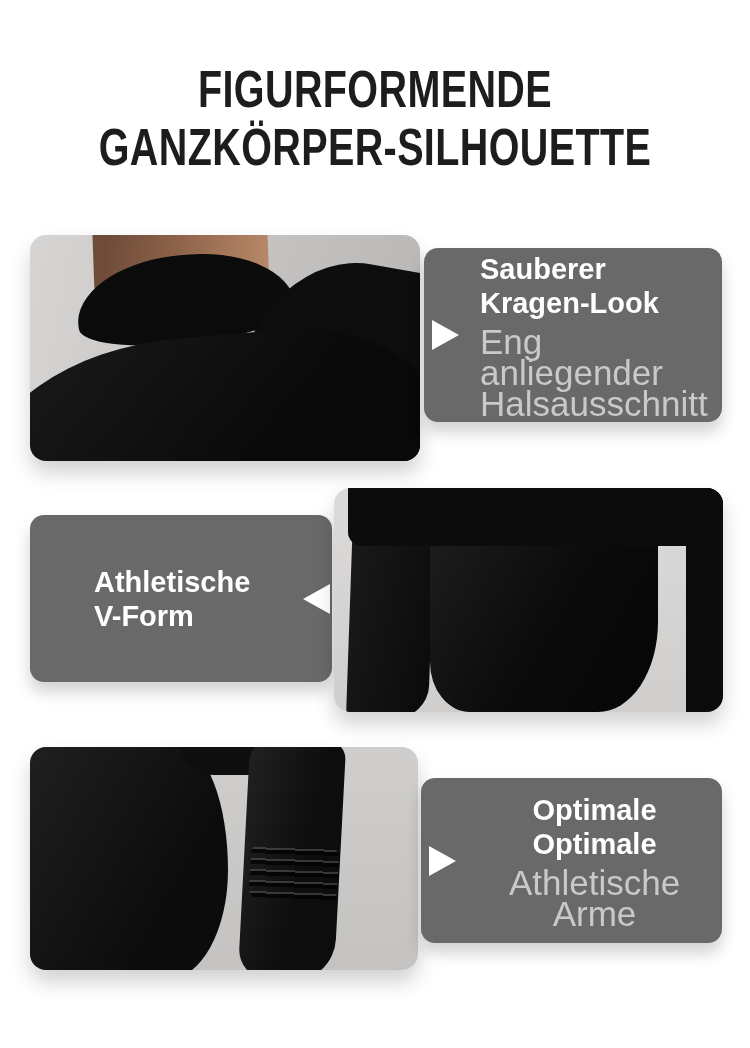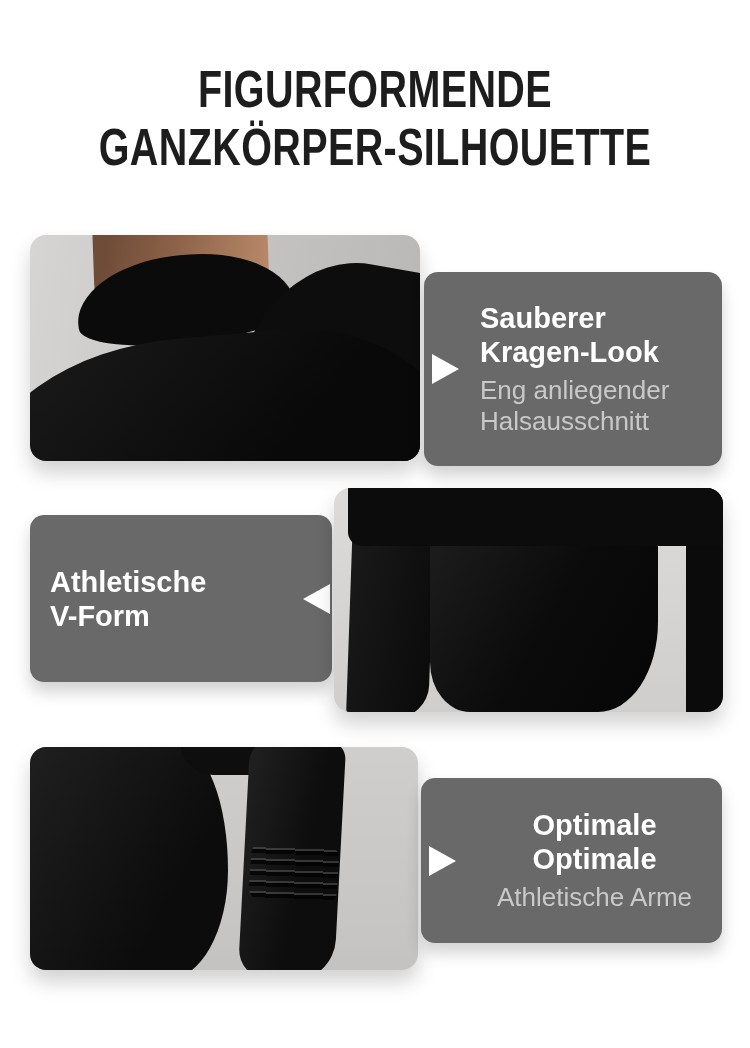--- a/index.html
+++ b/index.html
@@ -85,29 +85,29 @@
   
   .card {
     position: absolute;
     background: #696969;
     border-radius: 14px;
     box-shadow: 0 10px 16px rgba(0,0,0,0.18);
     display: flex;
     flex-direction: column;
     justify-content: center;
   }
-  .card1 { left: 424px; top: 272px; width: 298px; height: 194px; }
+  .card1 { left: 424px; top: 248px; width: 298px; height: 174px; align-items: center; }
   .card2 { left: 30px;  top: 515px; width: 302px; height: 167px; }
   .card3 { left: 421px; top: 778px; width: 301px; height: 165px; text-align: center; }
 
   .card-text { padding-left: 56px; padding-right: 10px; }
-  .card2 .card-text { padding-left: 20px; }
+  .card2 .card-text { padding-left: 64px; }
 
   .card-heading { font-size: 29px; font-weight: bold; line-height: 34px; color: #ffffff; }
-  .card-subtitle { margin-top: 6px; font-size: 26px; line-height: 31px; font-weight: normal; color: #c9c9c9; }
+  .card-subtitle { margin-top: 6px; font-size: 35px; line-height: 31px; font-weight: normal; color: #c9c9c9; }
 
   .arrow {
     position: absolute;
     top: 50%;
     transform: translateY(-50%);
     width: 0; height: 0;
     border-top: 15px solid transparent;
     border-bottom: 15px solid transparent;
   }
   .arrow-right { left: 8px;  border-left: 27px solid #ffffff; }

